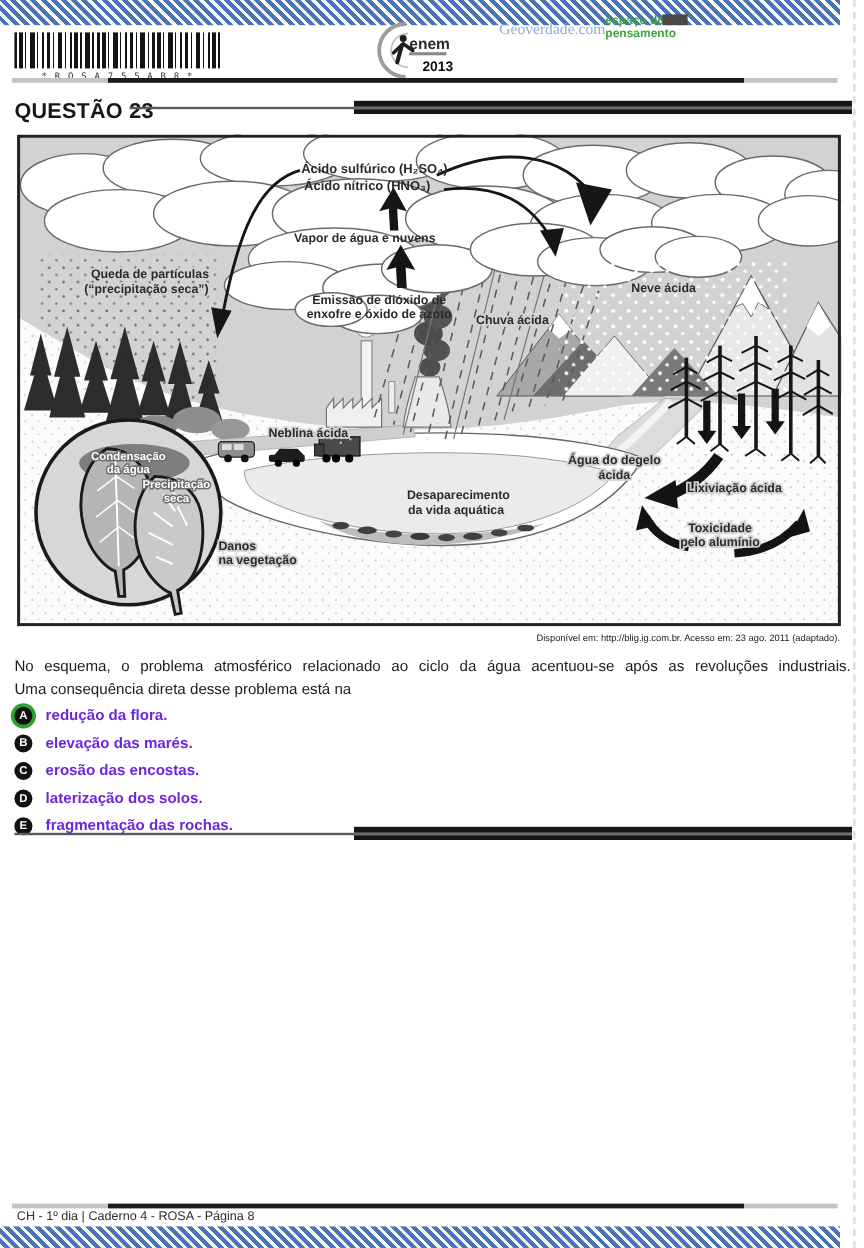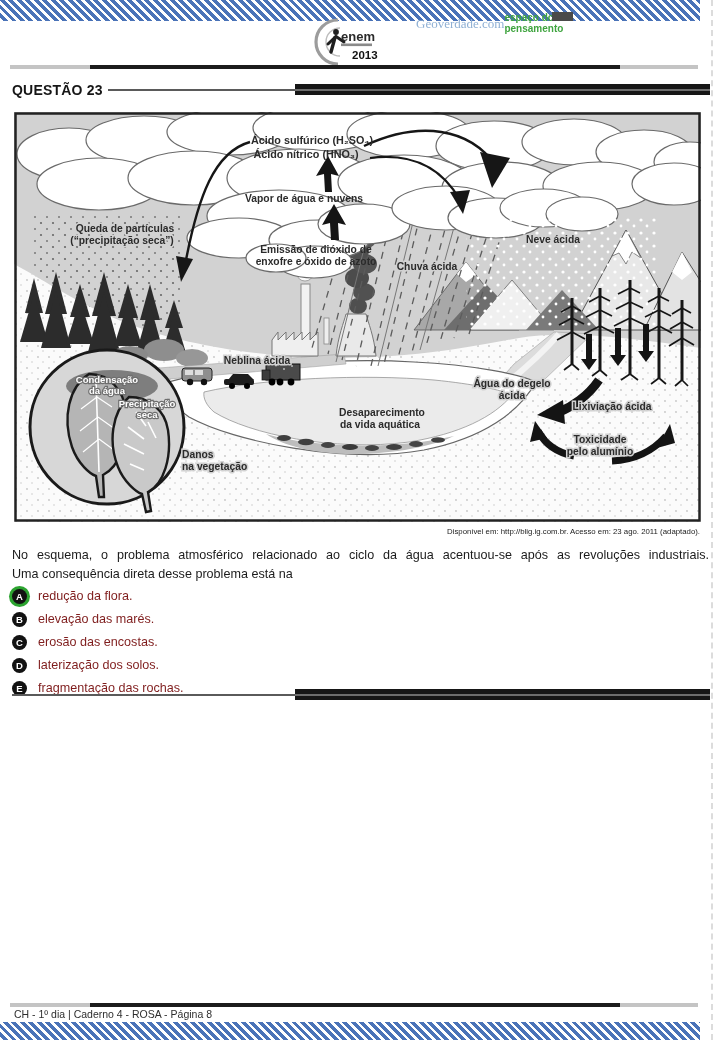--- a/index.html
+++ b/index.html
@@ -24,21 +24,21 @@
   .geo-site { font-family:"Liberation Serif", serif; font-size:13px; color:#8fb0d4; margin-top:1px; }
   .geo-tag { font-size:10px; font-weight:bold; color:#3fa43f; margin-top:-1px; }
   .dark-mark { position:absolute; left:552px; top:12px; width:21px; height:9px; background:#4a4a4a; }
 
   .rule3 { position:absolute; left:10px; width:688px; height:4px;
       background:linear-gradient(90deg,#c4c4c4 0 11.6%,#1c1c1c 11.6% 88.7%,#c4c4c4 88.7% 100%); }
   .rule3.head { top:65px; }
   .rule3.foot { top:1003px; }
 
   
-  .q-title { position:absolute; left:12px; top:82px; font-size:14px; font-weight:bold; color:#161616; letter-spacing:.2px; }
+  .q-title { position:absolute; left:12px; top:82px; font-size:18px; font-weight:bold; color:#161616; letter-spacing:.2px; }
   .thinline { position:absolute; height:2px; background:#5a5a5a; }
   .thinline.qh { left:108px; top:89px; width:187px; }
   .thinline.dv { left:12px; top:694px; width:283px; }
   .dblbars { position:absolute; left:295px; width:415px; }
   .dblbars.qh { top:84px; } .dblbars.dv { top:689px; }
   .dblbars .b1,.dblbars .b3 { height:4.5px; background:#161616; }
   .dblbars .b2 { height:2px; background:#6d6d6d; }
 
   
   .figure { position:absolute; left:14px; top:112px; width:687px; height:311px; }
@@ -51,31 +51,35 @@
   .caption { position:absolute; right:20px; top:527px; font-size:7.8px; color:#222; }
 
   .stem { position:absolute; left:12px; top:546px; width:697px; font-size:12.6px; color:#1b1b1b; line-height:1.5; }
   .stem .l1 { text-align:justify; text-align-last:justify; }
 
   .options { position:absolute; left:12px; top:588px; display:flex; flex-direction:column; gap:7px; }
   .opt { display:flex; align-items:center; height:16px; }
   .badge { width:15px; height:15px; border-radius:50%; background:#121212; color:#fff; font-size:9.5px; font-weight:bold;
            display:flex; align-items:center; justify-content:center; flex:0 0 15px; }
   .opt.selected .badge { box-shadow:0 0 0 3px #2ca330; }
-  .opt-text { margin-left:11px; font-size:12.6px; color:#7f1d1d; }
+  .opt-text { margin-left:11px; font-size:12.6px; color:#6d28d9;font-weight:bold; }
 
   .footer-text { position:absolute; left:14px; top:1008px; font-size:10.5px; color:#2e2e2e; }
 </style>
 </head>
 <body>
 
 <div class="page">
 
   <div class="stripes top"></div>
 
+  <div class="barcode-wrap">
+    <div class="barcode"></div>
+    <div class="barcode-text">* R O S A 7 5 5 A B 8 *</div>
+  </div>
 
   <div class="enem-logo">
     <svg width="82" height="54" viewBox="0 0 82 54">
       <path d="M 38,6 A 21,21 0 1 0 38,50" stroke="#9c9c9c" stroke-width="3.2" fill="none"></path>
       <path d="M 40,14 A 13,13 0 1 0 40,42" stroke="#bdbdbd" stroke-width="1.4" fill="none"></path>
       <circle cx="36" cy="18" r="2.9" fill="#1e1e1e"></circle>
       <path d="M28,30 L36,22.5 L44,28" stroke="#1e1e1e" stroke-width="3" fill="none" stroke-linecap="round"></path>
       <path d="M35,23.5 L31,38" stroke="#1e1e1e" stroke-width="3.4" fill="none" stroke-linecap="round"></path>
       <text x="41" y="27" font-size="13" font-weight="bold" fill="#2a2a2a">enem</text>
       <rect x="41" y="29.5" width="31" height="2.6" fill="#8a8a8a"></rect>

